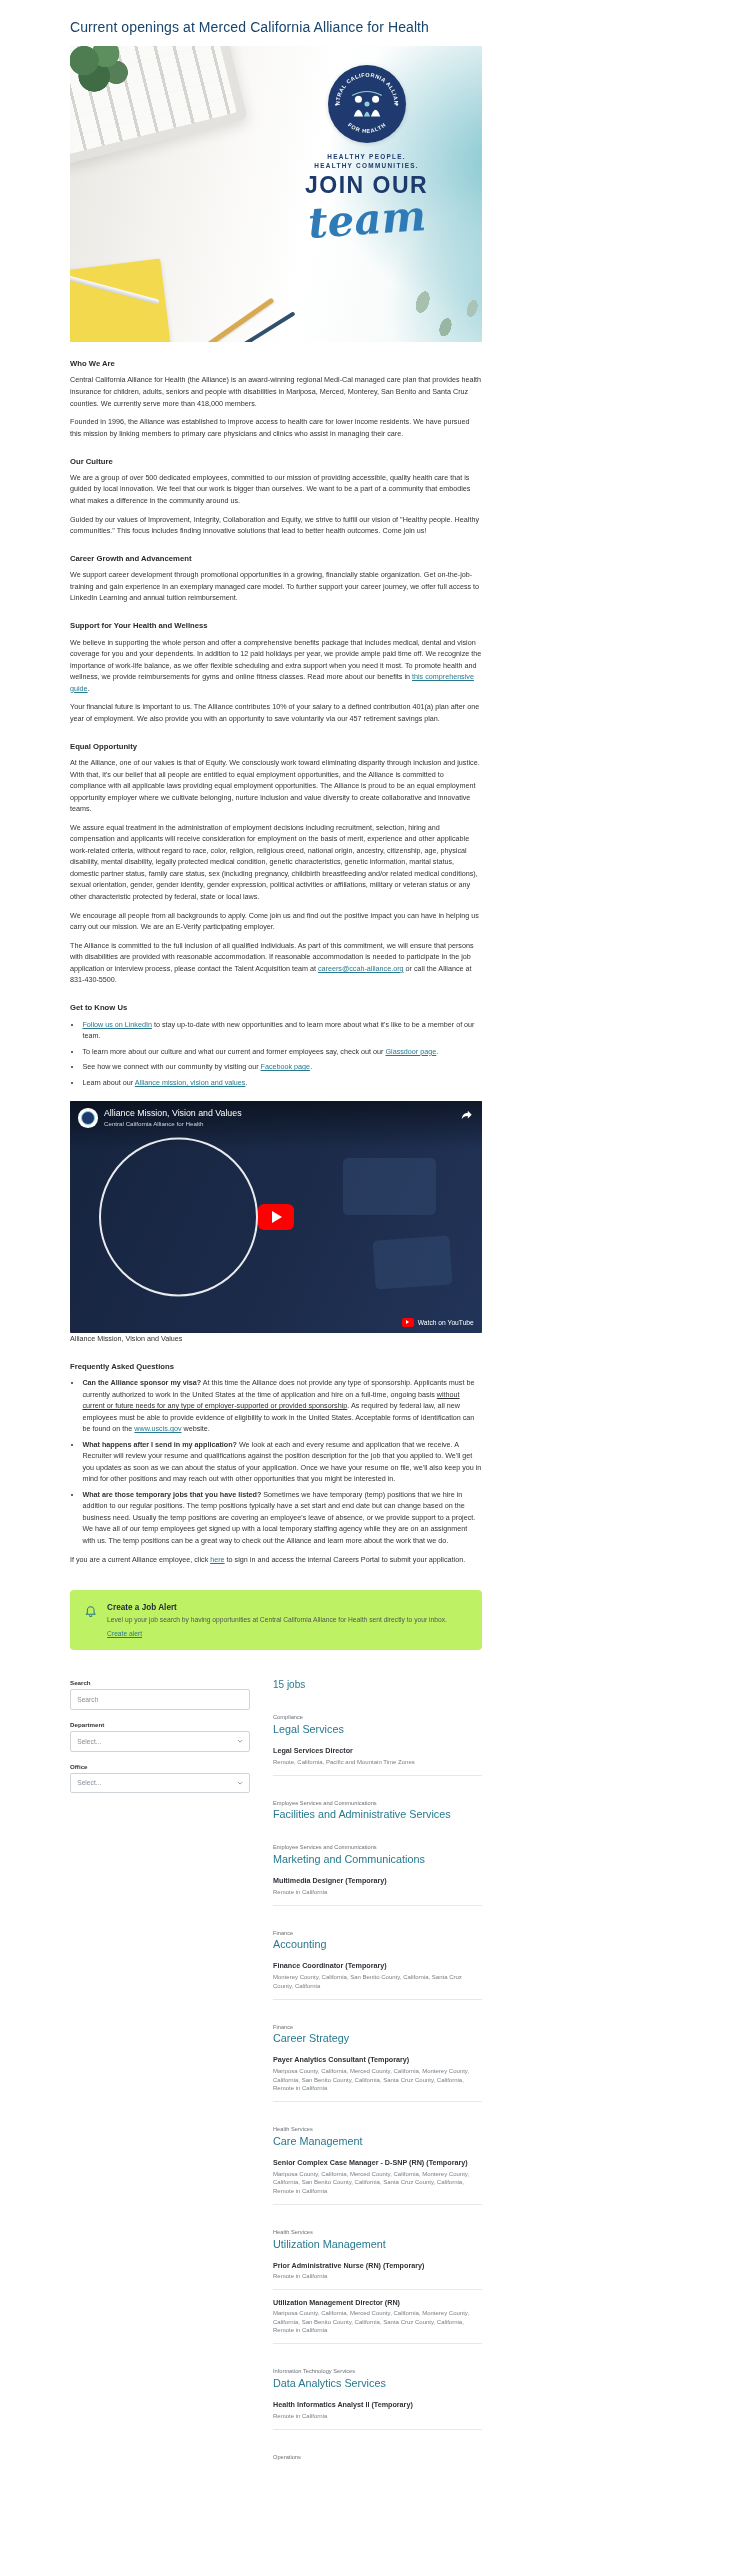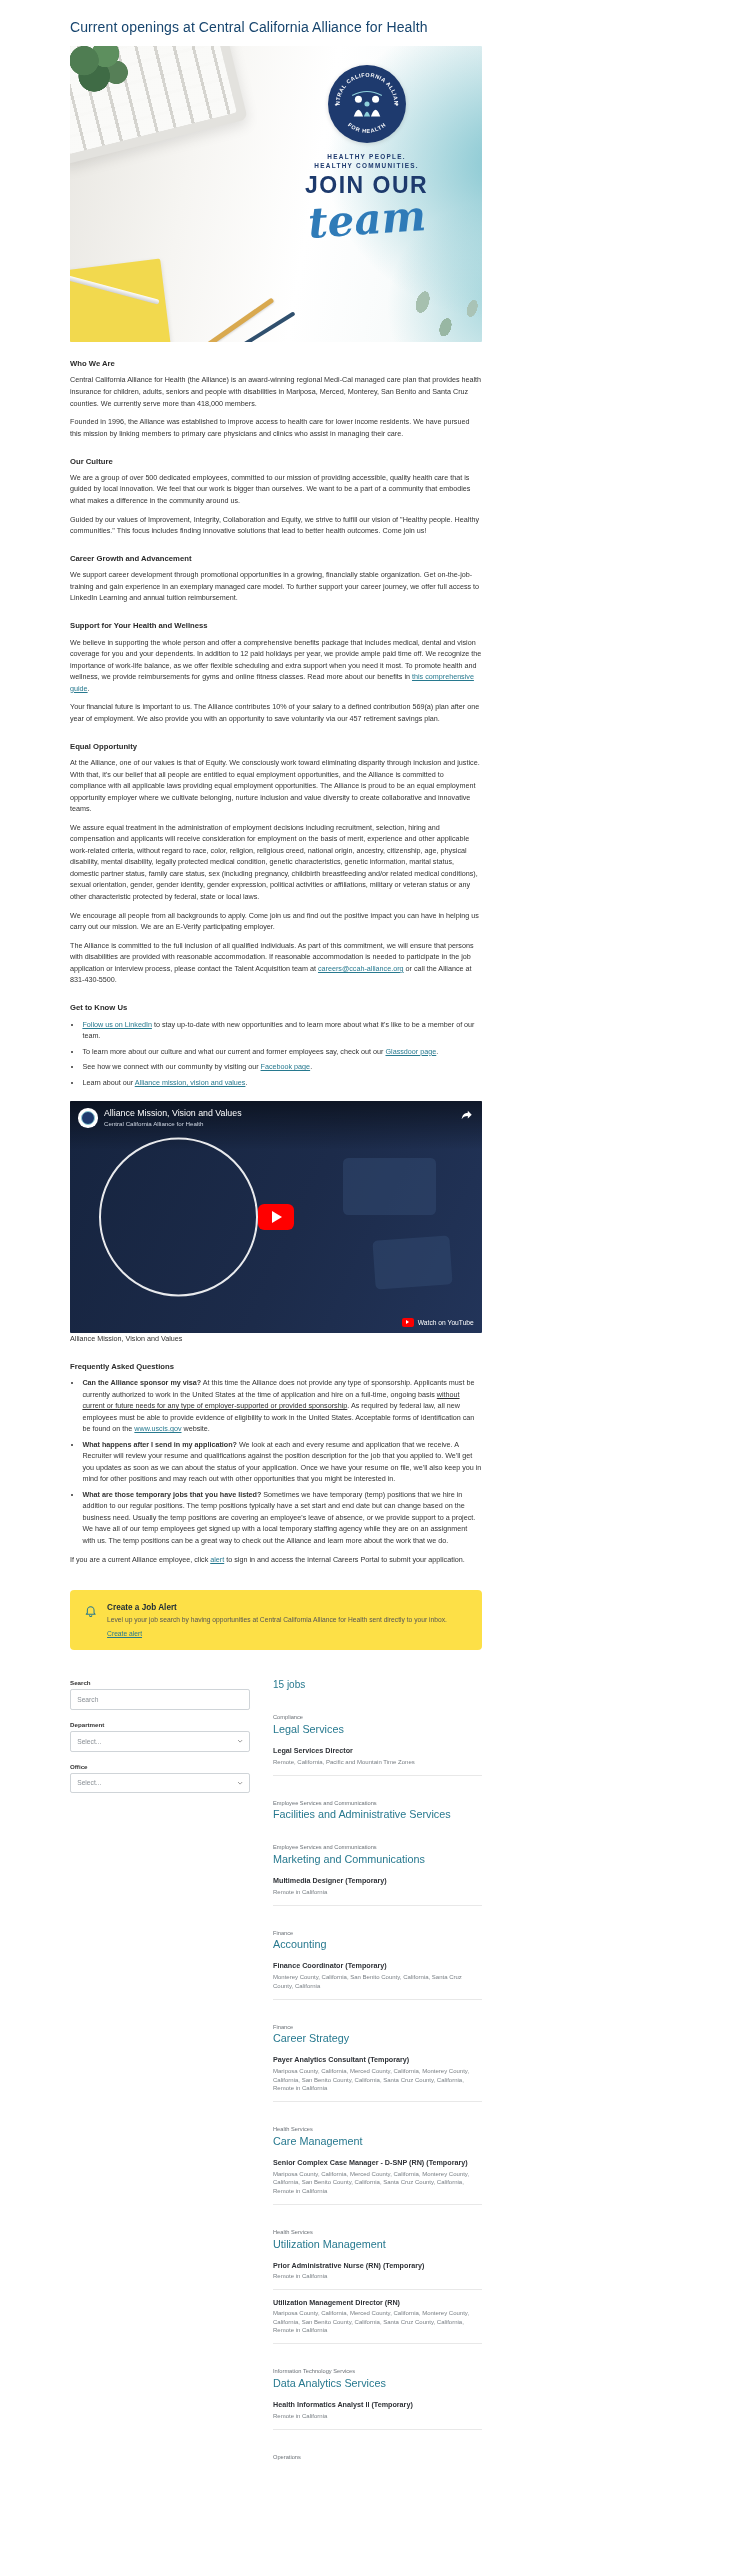--- a/index.html
+++ b/index.html
@@ -77,21 +77,21 @@
     background:#ff0000; border:none; border-radius:6.2px; cursor:pointer; z-index:4; display:flex; align-items:center; justify-content:center; }
   .yt-play .tri { width:0; height:0; border-left:10.3px solid #ffffff; border-top:6.2px solid transparent; border-bottom:6.2px solid transparent; margin-left:2.1px; }
   .yt-watch { position:absolute; right:8.2px; bottom:6.2px; display:flex; align-items:center; gap:3.6px; z-index:4; }
   .yt-watch span.label { color:#ffffff; font-size:6.7px; font-weight:500; }
   .yt-mini { width:12.4px; height:8.8px; background:#ff0000; border-radius:2.1px; position:relative; }
   .yt-mini::after { content:""; position:absolute; left:4.6px; top:2.3px; width:0; height:0;
     border-left:3.6px solid #fff; border-top:2.1px solid transparent; border-bottom:2.1px solid transparent; }
   .video-caption { font-size:6.7px; color:#333; margin:5.2px 0 0 0; }
 
   
-  .alert-box { margin-top:25px; background:#fde047; border-radius:4.1px; padding:12.4px 14.4px; display:flex; gap:9.3px; align-items:flex-start; }
+  .alert-box { margin-top:25px; background:#bef264; border-radius:4.1px; padding:12.4px 14.4px; display:flex; gap:9.3px; align-items:flex-start; }
   .alert-bell { width:13.4px; height:13.4px; flex:0 0 auto; margin-top:1px; }
   .alert-title { font-size:8.2px; font-weight:700; color:#1c2b36; margin:0 0 3.1px 0; }
   .alert-desc { font-size:6.7px; color:#555; margin:0 0 4.1px 0; line-height:1.5; }
   .alert-cta { font-size:6.7px; }
 
   
   .board { display:flex; gap:23px; margin-top:29px; }
   .filters { width:180px; flex:0 0 auto; }
   .filter { margin-bottom:11px; }
   .filter label { display:block; font-size:6.2px; font-weight:700; color:#333; margin-bottom:3.1px; }
@@ -110,21 +110,21 @@
   .group-title { font-size:10.8px; font-weight:400; color:#27798f; margin:0 0 4.1px 0; }
   .job-row { padding:7.2px 0 8.2px 0; border-bottom:0.5px solid #e8e8e8; cursor:pointer; }
   .job-title { font-size:7.2px; font-weight:700; color:#2f3237; margin-bottom:2.6px; }
   .job-loc { font-size:6px; color:#7a8086; line-height:1.45; }
 </style>
 </head>
 <body>
 
 <div class="content">
 
-  <h1 class="page-title">Current openings at Central California Alliance for Health</h1>
+  <h1 class="page-title">Current openings at Merced California Alliance for Health</h1>
 
   <div class="banner">
     <div class="kbd">
         <div class="kbd-keys"></div>
       </div>
     <div class="plant"></div>
     <div class="notepad"></div>
     <div class="pen-gold"></div>
     <div class="pen-navy"></div>
     <div class="leaves"></div>
@@ -174,21 +174,21 @@
   </div>
 
   <div class="section">
     <h3>Career Growth and Advancement</h3>
     <p>We support career development through promotional opportunities in a growing, financially stable organization. Get on-the-job-training and gain experience in an exemplary managed care model. To further support your career journey, we offer full access to LinkedIn Learning and annual tuition reimbursement.</p>
   </div>
 
   <div class="section">
     <h3>Support for Your Health and Wellness</h3>
     <p><span>We believe in supporting the whole person and offer a comprehensive benefits package that includes medical, dental and vision coverage for you and your dependents. In addition to 12 paid holidays per year, we provide ample paid time off. We recognize the importance of work-life balance, as we offer flexible scheduling and extra support when you need it most. To promote health and wellness, we provide reimbursements for gyms and online fitness classes. Read more about our benefits in </span><a class="link">this comprehensive guide</a><span>.</span></p>
-    <p>Your financial future is important to us. The Alliance contributes 10% of your salary to a defined contribution 569(a) plan after one year of employment. We also provide you with an opportunity to save voluntarily via our 457 retirement savings plan.</p>
+    <p>Your financial future is important to us. The Alliance contributes 10% of your salary to a defined contribution 401(a) plan after one year of employment. We also provide you with an opportunity to save voluntarily via our 457 retirement savings plan.</p>
   </div>
 
   <div class="section">
     <h3>Equal Opportunity</h3>
     <p>At the Alliance, one of our values is that of Equity. We consciously work toward eliminating disparity through inclusion and justice. With that, it's our belief that all people are entitled to equal employment opportunities, and the Alliance is committed to compliance with all applicable laws providing equal employment opportunities. The Alliance is proud to be an equal employment opportunity employer where we cultivate belonging, nurture inclusion and value diversity to create collaborative and innovative teams.</p>
     <p>We assure equal treatment in the administration of employment decisions including recruitment, selection, hiring and compensation and applicants will receive consideration for employment on the basis of merit, experience and other applicable work-related criteria, without regard to race, color, religion, religious creed, national origin, ancestry, citizenship, age, physical disability, mental disability, legally protected medical condition, genetic characteristics, genetic information, marital status, domestic partner status, family care status, sex (including pregnancy, childbirth breastfeeding and/or related medical conditions), sexual orientation, gender, gender identity, gender expression, political activities or affiliations, military or veteran status or any other characteristic protected by federal, state or local laws.</p>
     <p>We encourage all people from all backgrounds to apply. Come join us and find out the positive impact you can have in helping us carry out our mission. We are an E-Verify participating employer.</p>
     <p><span>The Alliance is committed to the full inclusion of all qualified individuals. As part of this commitment, we will ensure that persons with disabilities are provided with reasonable accommodation. If reasonable accommodation is needed to participate in the job application or interview process, please contact the Talent Acquisition team at </span><a class="link">careers@ccah-alliance.org</a><span> or call the Alliance at 831-430-5500.</span></p>
   </div>
 
@@ -232,21 +232,21 @@
       <li>
         <strong>Can the Alliance sponsor my visa?</strong><span> At this time the Alliance does not provide any type of sponsorship. Applicants must be currently authorized to work in the United States at the time of application and hire on a full-time, ongoing basis </span><span class="u">without current or future needs for any type of employer-supported or provided sponsorship</span><span>. As required by federal law, all new employees must be able to provide evidence of eligibility to work in the United States. Acceptable forms of identification can be found on the </span><a class="link">www.uscis.gov</a><span> website.</span>
       </li>
       <li>
         <strong>What happens after I send in my application?</strong><span> We look at each and every resume and application that we receive. A Recruiter will review your resume and qualifications against the position description for the job that you applied to. We'll get you updates as soon as we can about the status of your application. Once we have your resume on file, we'll also keep you in mind for other positions and may reach out with other opportunities that you might be interested in.</span>
       </li>
       <li>
         <strong>What are those temporary jobs that you have listed?</strong><span> Sometimes we have temporary (temp) positions that we hire in addition to our regular positions. The temp positions typically have a set start and end date but can change based on the business need. Usually the temp positions are covering an employee's leave of absence, or we provide support to a project. We have all of our temp employees get signed up with a local temporary staffing agency while they are on an assignment with us. The temp positions can be a great way to check out the Alliance and learn more about the work that we do.</span>
       </li>
     </ul>
-    <p><span>If you are a current Alliance employee, click </span><a class="link">alert</a><span> to sign in and access the internal Careers Portal to submit your application.</span></p>
+    <p><span>If you are a current Alliance employee, click </span><a class="link">here</a><span> to sign in and access the internal Careers Portal to submit your application.</span></p>
   </div>
 
   <div class="alert-box">
     <svg class="alert-bell" viewBox="0 0 24 24" fill="none" stroke="#27798f" stroke-width="1.8" stroke-linejoin="round">
       <path d="M18 16v-5a6 6 0 0 0-12 0v5l-2 2.5h16z"></path>
       <path d="M10 20.5a2 2 0 0 0 4 0" stroke-linecap="round"></path>
     </svg>
     <div>
       <p class="alert-title">Create a Job Alert</p>
       <p class="alert-desc">Level up your job search by having opportunities at Central California Alliance for Health sent directly to your inbox.</p>

